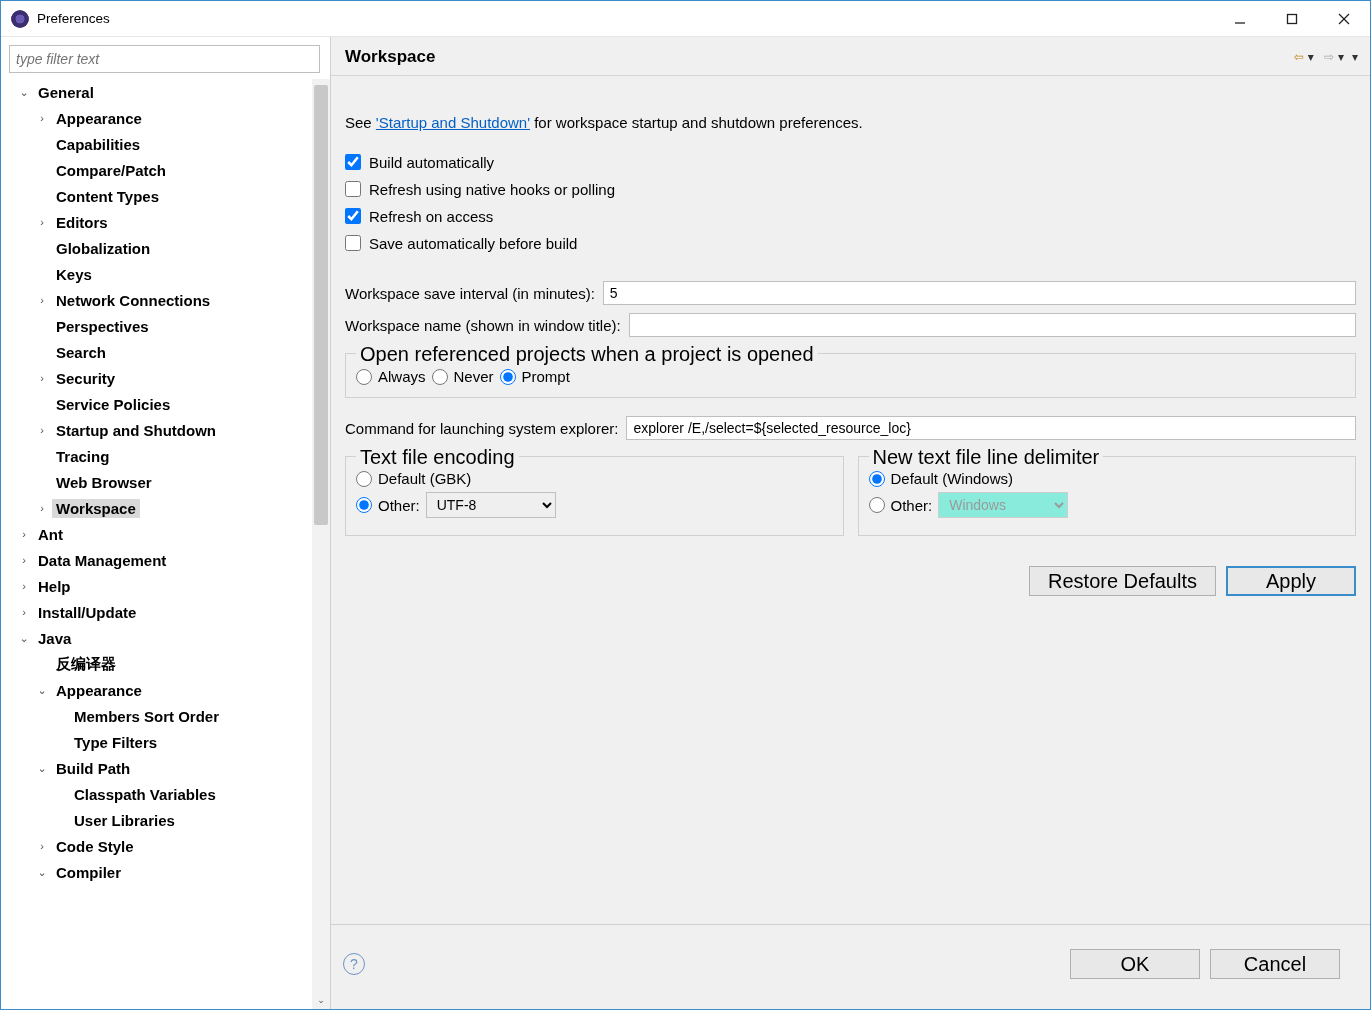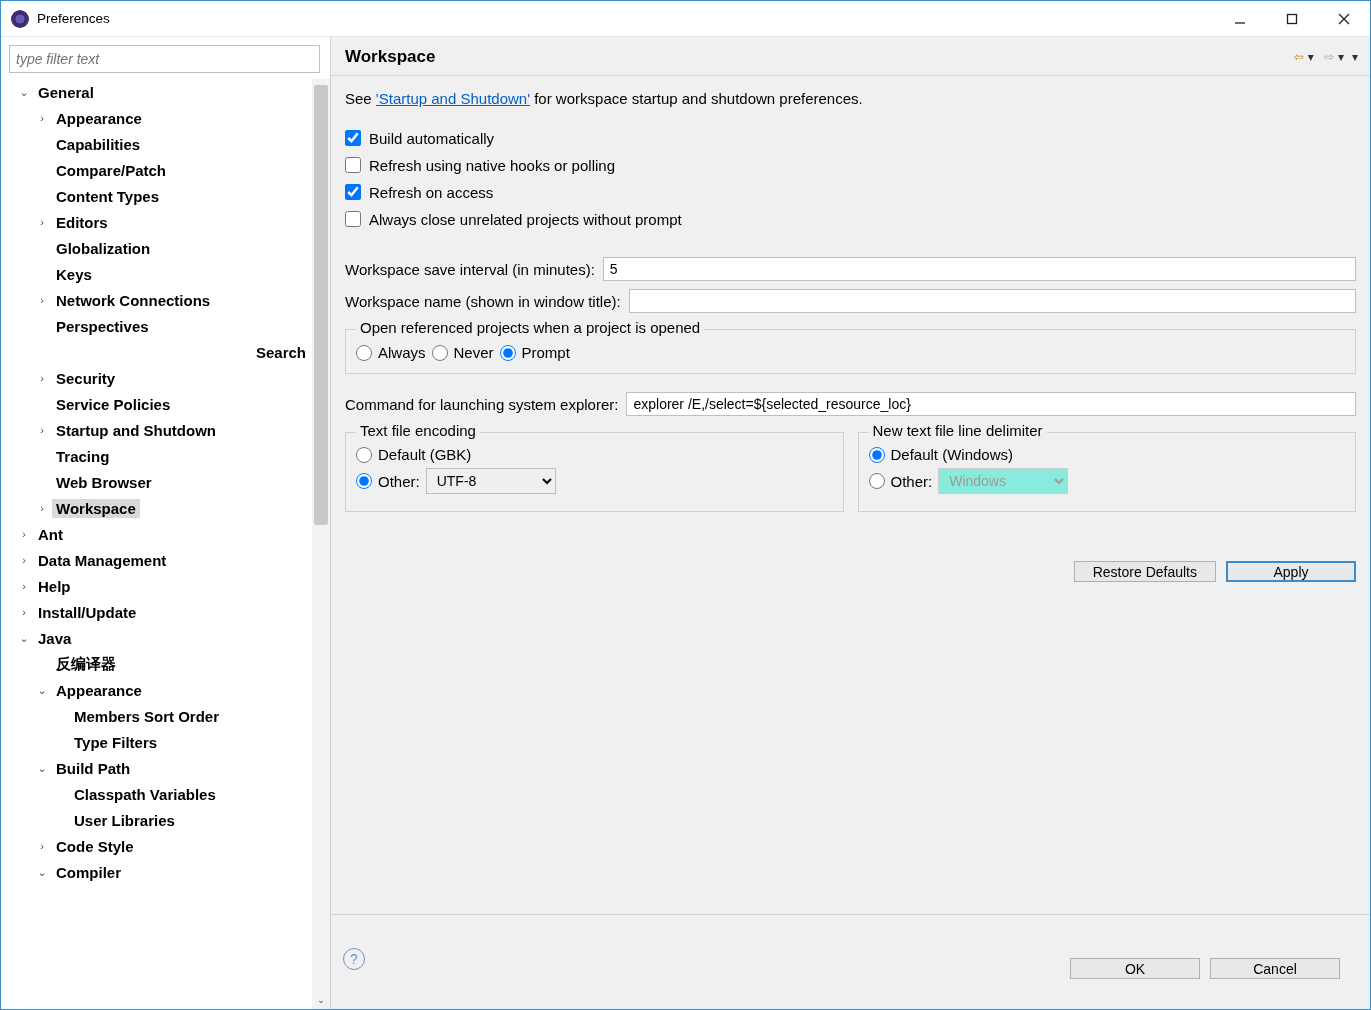--- a/index.html
+++ b/index.html
@@ -131,21 +131,21 @@
 }
 .header .htitle { font-size: 17px; font-weight: bold; flex: 1; }
 .nav-arrows { display: flex; align-items: center; gap: 4px; }
 .nav-arrows span { font-size: 12px; cursor: pointer; }
 .content {
   flex: 1;
   background: #f0f0f0;
   padding: 14px 14px 0 14px;
   overflow: auto;
 }
-.intro { font-size: 15px; margin-bottom: 20px; }
+.intro { font-size: 15px; margin-bottom: 20px; margin-top: 24px; }
 .intro a { color: #0560c6; text-decoration: underline; }
 .chk-row { display: flex; align-items: center; margin: 5px 0; font-size: 15px; }
 .chk-row input { width: 16px; height: 16px; margin-right: 8px; margin-left:0; }
 .form-row { display: flex; align-items: center; margin: 8px 0; font-size: 15px; }
 .form-row label { white-space: nowrap; margin-right: 8px; }
 .form-row input[type=text] {
   flex: 1;
   border: 1px solid #bfbfbf;
   height: 24px;
   padding: 2px 6px;
@@ -156,21 +156,21 @@
   border: 1px solid #d0d0d0;
   margin: 16px 0 10px 0;
   padding: 8px 10px 12px 10px;
   position: relative;
 }
 .groupbox .legend {
   position: absolute;
   top: -11px; left: 10px;
   background: #f0f0f0;
   padding: 0 4px;
-  font-size: 15px;
+  font-size: 20px;
 }
 .radio-row { display: flex; align-items: center; gap: 6px; margin-top: 6px; }
 .radio-opt { display: flex; align-items: center; gap: 6px; font-size: 15px; }
 .radio-opt input { width: 16px; height: 16px; margin:0; }
 .two-col { display: flex; gap: 14px; margin-top: 16px; }
 .two-col .groupbox { flex: 1; margin: 0; }
 .enc-row { display: flex; align-items: center; gap: 14px; margin: 5px 0; }
 .enc-row .radio-opt select {
   height: 26px;
   border: 1px solid #bfbfbf;
@@ -182,28 +182,27 @@
 select:disabled { background:#5eead4; color:#777; }
 .button-row {
   display: flex;
   justify-content: flex-end;
   gap: 10px;
   padding: 12px 14px 12px 0;
 }
 .button-row.inner { padding: 30px 0 10px 0; }
 .btn {
   min-width: 130px;
-  height: 21px;
+  height: 30px;
   border: 1px solid #b0b0b0;
   background: #e8e8e8;
   font-family: inherit;
-  font-size: 14px;
+  font-size: 20px;
   cursor: pointer;
   padding: 0 18px;
-  margin-top: 19px;
 }
 .btn.primary { border: 2px solid #3a8ccb; }
 .footer {
   border-top: 1px solid #d0d0d0;
   display: flex;
   align-items: center;
   padding: 8px 14px 14px 12px;
 }
 .footer .help {
   width: 22px; height: 22px;
@@ -286,21 +285,21 @@
               <span class="label">Keys</span>
             </div>
             <div class="tree-row" style="padding-left: 22px;">
               <span class="caret">›</span>
               <span class="label">Network Connections</span>
             </div>
             <div class="tree-row" style="padding-left: 22px;">
               <span class="caret"></span>
               <span class="label">Perspectives</span>
             </div>
-            <div class="tree-row" style="padding-left: 22px; justify-content: flex-end;">
+            <div class="tree-row" style="padding-left: 22px;">
               <span class="caret"></span>
               <span class="label">Search</span>
             </div>
             <div class="tree-row" style="padding-left: 22px;">
               <span class="caret">›</span>
               <span class="label">Security</span>
             </div>
             <div class="tree-row" style="padding-left: 22px;">
               <span class="caret"></span>
               <span class="label">Service Policies</span>
@@ -410,21 +409,21 @@
         <div class="chk-row">
             <input type="checkbox" style="">
             <span>Refresh using native hooks or polling</span>
           </div>
         <div class="chk-row">
             <input type="checkbox" checked="" style="">
             <span>Refresh on access</span>
           </div>
         <div class="chk-row">
             <input type="checkbox" style="">
-            <span>Always close unrelated projects without prompt</span>
+            <span>Save automatically before build</span>
           </div>
 
         <div style="height:14px"></div>
         <div class="form-row">
           <label>Workspace save interval (in minutes):</label>
           <input type="text" value="5" style="">
         </div>
         <div class="form-row">
           <label>Workspace name (shown in window title):</label>
           <input type="text" value="" style="">

